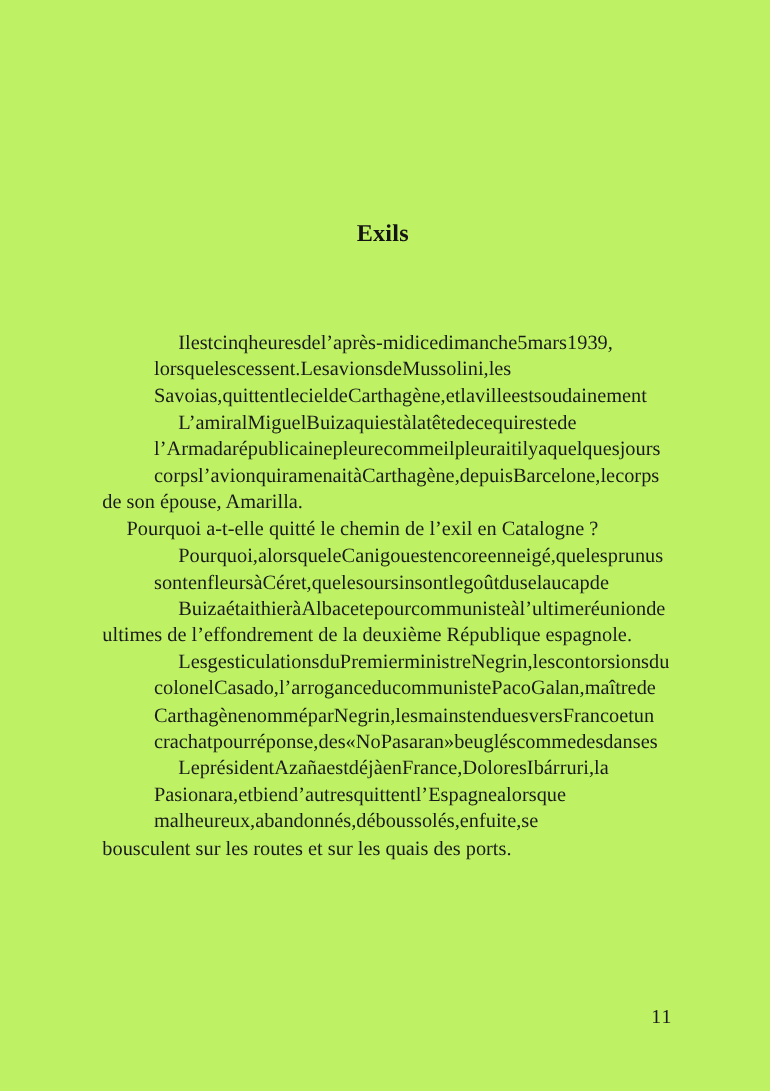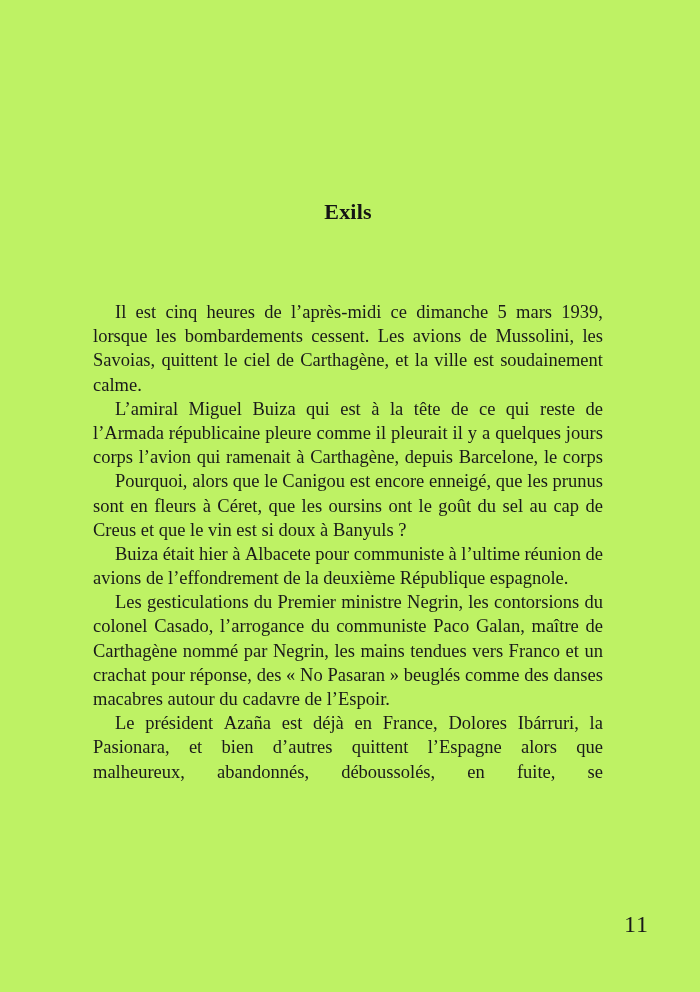--- a/index.html
+++ b/index.html
@@ -41,30 +41,30 @@
   }
   .paragraph { margin: 0; }
   .line {
     height: 24.2px;
     line-height: 24.2px;
     white-space: nowrap;
   }
   
   .line.just {
     display: flex;
-    justify-content: space-between;
     white-space: normal;
+    margin-left: 47px;
   }
   .line.just span { white-space: nowrap; }
   .line.indent { padding-left: 22px; }
   .page-num {
     position: absolute;
-    left: 624px;
+    left: 592px;
     top: 913px;
-    font-size: 24px;
+    font-size: 18px;
     line-height: 22px;
     color: #1a1a1a;
     letter-spacing: 1px;
   }
 </style>
 </head>
 <body>
 
 <div class="page">
   <h1 class="title">Exils</h1>
@@ -80,42 +80,40 @@
           <span>l’après-midi</span>
           <span>ce</span>
           <span>dimanche</span>
           <span>5</span>
           <span>mars</span>
           <span>1939,</span>
         </div>
         <div class="line just">
           <span>lorsque</span>
           <span>les</span>
-          <span>bombardements</span>
           <span>cessent.</span>
           <span>Les</span>
           <span>avions</span>
           <span>de</span>
           <span>Mussolini,</span>
           <span>les</span>
         </div>
         <div class="line just">
           <span>Savoias,</span>
           <span>quittent</span>
           <span>le</span>
           <span>ciel</span>
           <span>de</span>
           <span>Carthagène,</span>
           <span>et</span>
           <span>la</span>
           <span>ville</span>
           <span>est</span>
           <span>soudainement</span>
         </div>
-        <div class="line last">calme.</div>
       </div>
       <div class="paragraph">
         <div class="line indent just">
           <span>L’amiral</span>
           <span>Miguel</span>
           <span>Buiza</span>
           <span>qui</span>
           <span>est</span>
           <span>à</span>
           <span>la</span>
@@ -144,20 +142,24 @@
           <span>l’avion</span>
           <span>qui</span>
           <span>ramenait</span>
           <span>à</span>
           <span>Carthagène,</span>
           <span>depuis</span>
           <span>Barcelone,</span>
           <span>le</span>
           <span>corps</span>
         </div>
+        <div class="line last">de son épouse, Amarilla.</div>
+      </div>
+      <div class="paragraph">
+        <div class="line indent last">Pourquoi a-t-elle quitté le chemin de l’exil en Catalogne ?</div>
       </div>
       <div class="paragraph">
         <div class="line indent just">
           <span>Pourquoi,</span>
           <span>alors</span>
           <span>que</span>
           <span>le</span>
           <span>Canigou</span>
           <span>est</span>
           <span>encore</span>
@@ -177,37 +179,36 @@
           <span>oursins</span>
           <span>ont</span>
           <span>le</span>
           <span>goût</span>
           <span>du</span>
           <span>sel</span>
           <span>au</span>
           <span>cap</span>
           <span>de</span>
         </div>
-        <div class="line last">Creus et que le vin est si doux à Banyuls ?</div>
       </div>
       <div class="paragraph">
         <div class="line indent just">
           <span>Buiza</span>
           <span>était</span>
           <span>hier</span>
           <span>à</span>
           <span>Albacete</span>
           <span>pour</span>
           <span>communiste</span>
           <span>à</span>
           <span>l’ultime</span>
           <span>réunion</span>
           <span>de</span>
         </div>
-        <div class="line last">avions de l’effondrement de la deuxième République espagnole.</div>
+        <div class="line last">ultimes de l’effondrement de la deuxième République espagnole.</div>
       </div>
       <div class="paragraph">
         <div class="line indent just">
           <span>Les</span>
           <span>gesticulations</span>
           <span>du</span>
           <span>Premier</span>
           <span>ministre</span>
           <span>Negrin,</span>
           <span>les</span>
@@ -245,21 +246,20 @@
           <span>des</span>
           <span>«</span>
           <span>No</span>
           <span>Pasaran</span>
           <span>»</span>
           <span>beuglés</span>
           <span>comme</span>
           <span>des</span>
           <span>danses</span>
         </div>
-        <div class="line last">macabres autour du cadavre de l’Espoir.</div>
       </div>
       <div class="paragraph">
         <div class="line indent just">
           <span>Le</span>
           <span>président</span>
           <span>Azaña</span>
           <span>est</span>
           <span>déjà</span>
           <span>en</span>
           <span>France,</span>
@@ -278,17 +278,18 @@
           <span>que</span>
         </div>
         <div class="line just">
           <span>malheureux,</span>
           <span>abandonnés,</span>
           <span>déboussolés,</span>
           <span>en</span>
           <span>fuite,</span>
           <span>se</span>
         </div>
+        <div class="line last">bousculent sur les routes et sur les quais des ports.</div>
       </div>
     </div>
 
   <div class="page-num">11</div>
 </div>
 
 </body></html>

